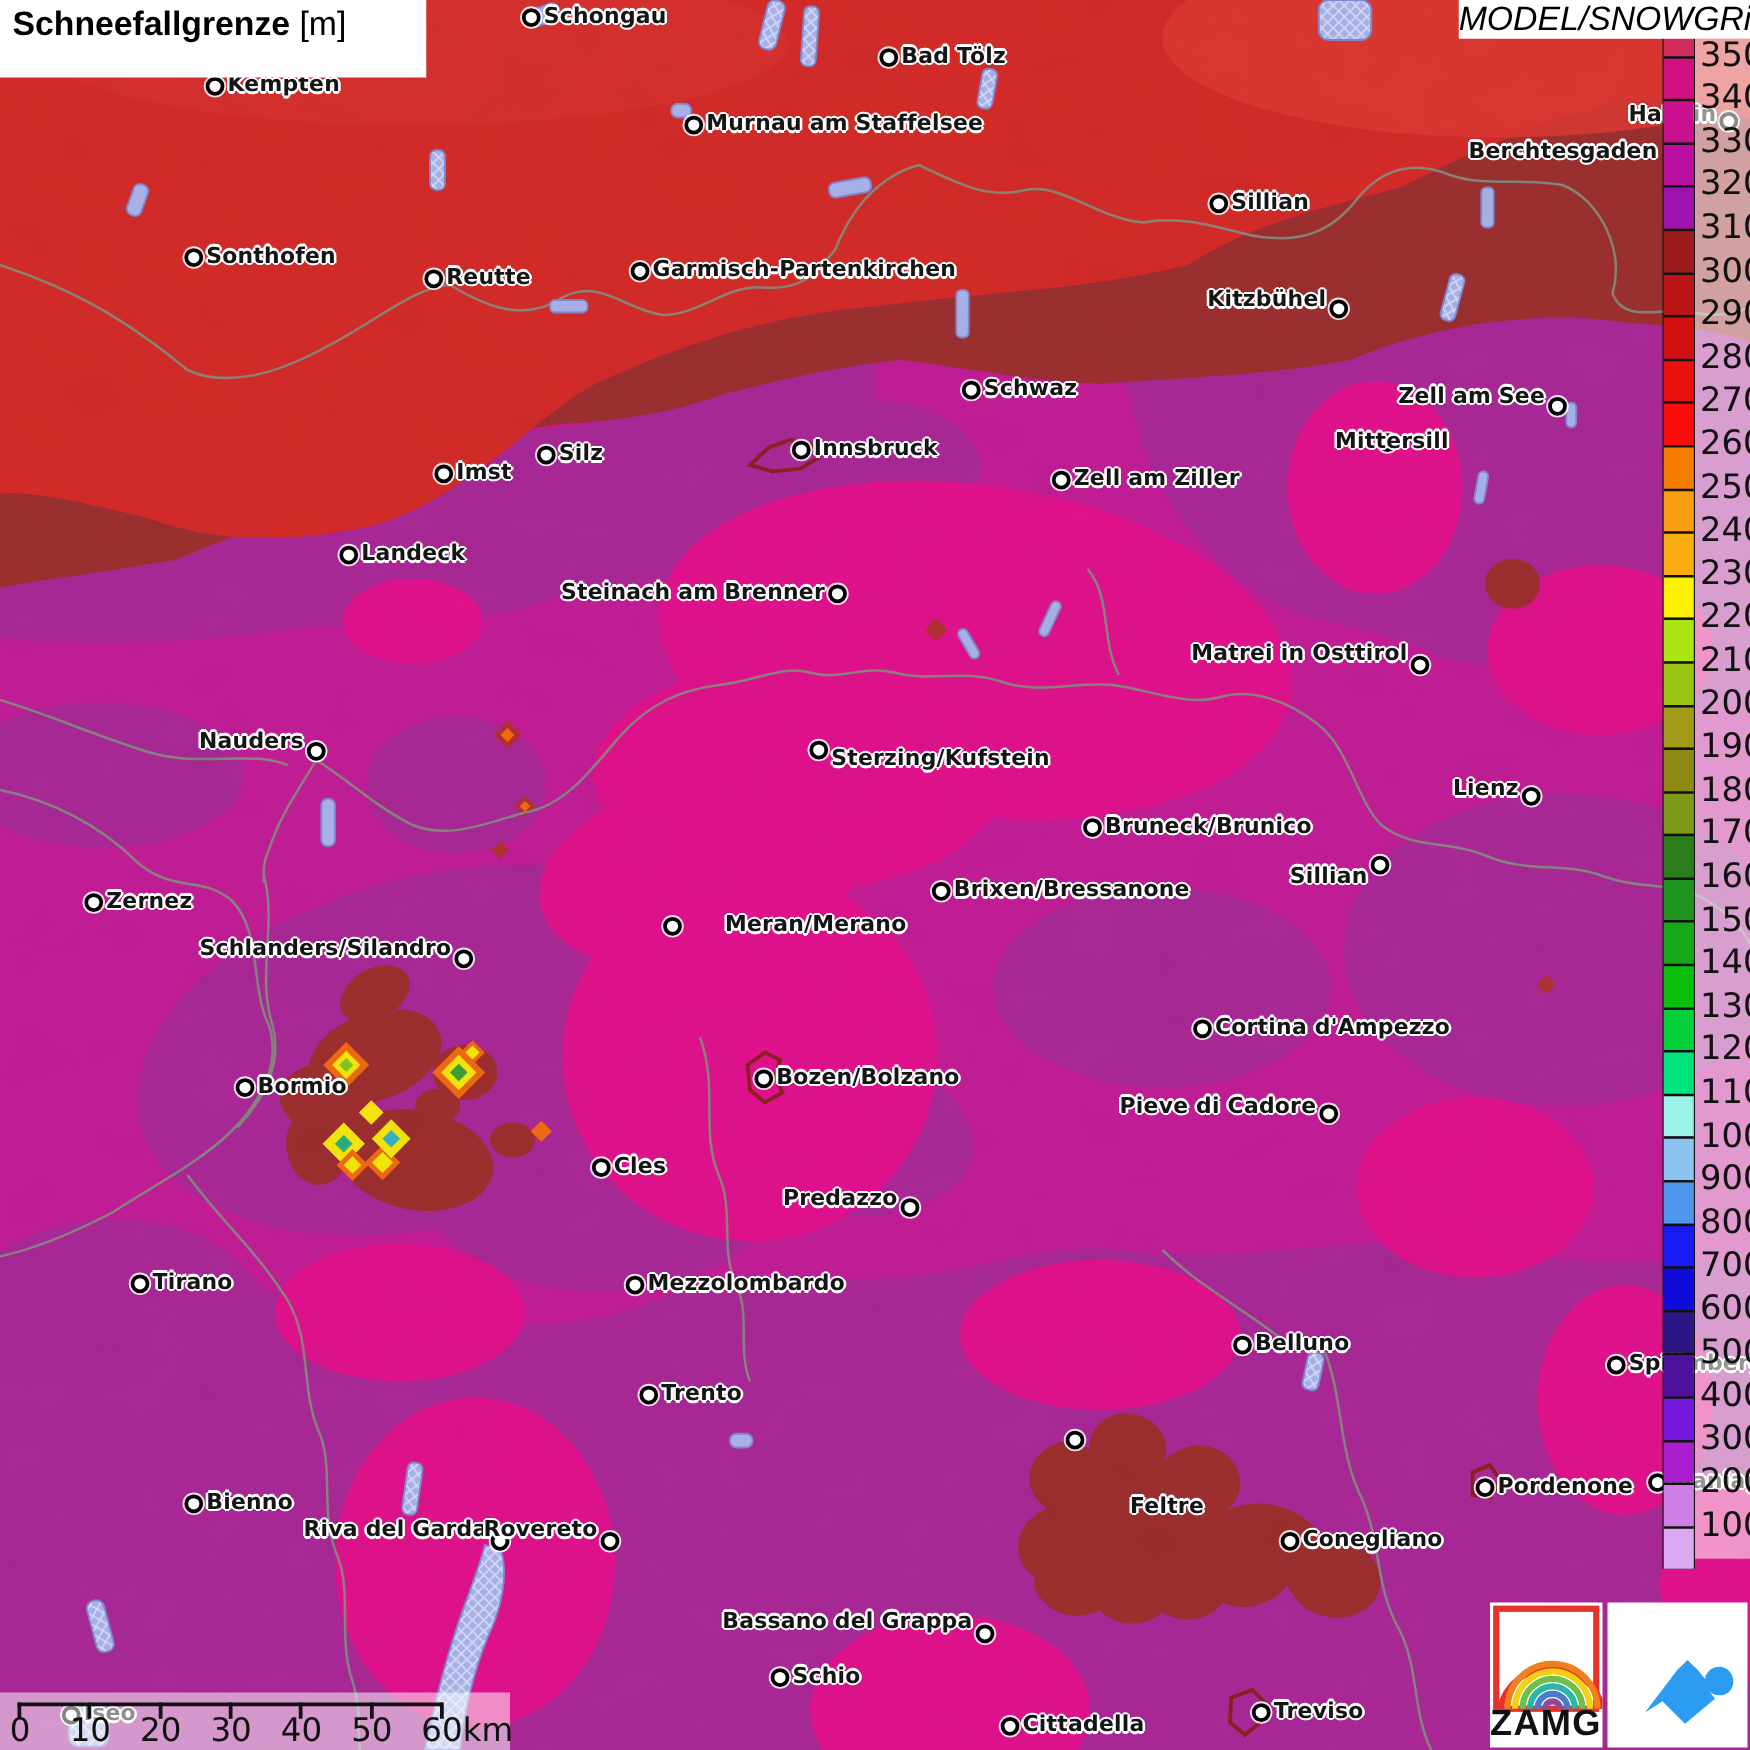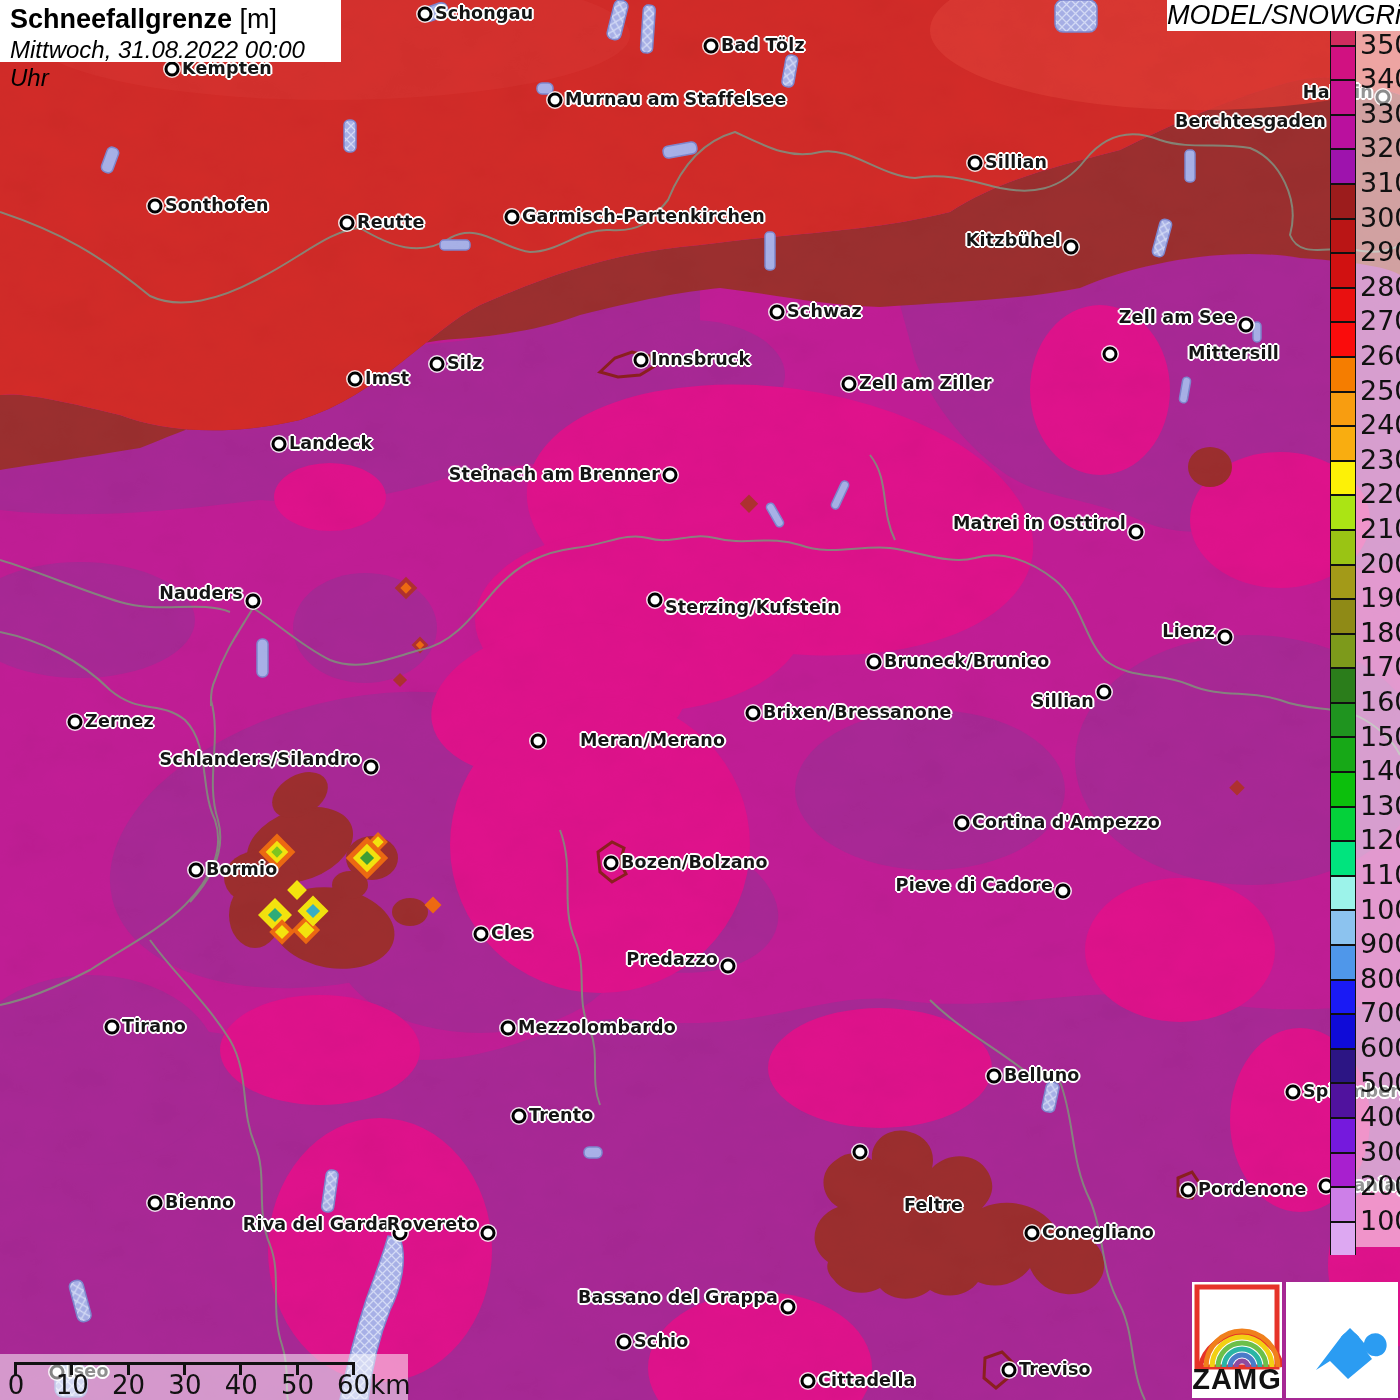--- a/index.html
+++ b/index.html
@@ -34,21 +34,21 @@
   .legend-tick-label{position:absolute;left:32px;transform:translateY(-50%);
                      font-size:27px;color:#111;}
   
   #scalebar{position:absolute;left:0;top:1354px;width:408px;height:46px;
             background:rgba(255,255,255,.52);z-index:4;}
   #sb-line{position:absolute;left:14px;top:8px;width:340px;height:3px;background:#111;}
   .sb-tick{position:absolute;top:8px;width:3px;height:13px;background:#111;}
   .sb-label{position:absolute;top:16px;transform:translateX(-50%);font-size:26px;color:#111;}
   
   #zamg-logo{left:1192px;top:1282px;width:90px;height:116px;}
-  #zamg-text{position:absolute;left:0;bottom:2px;width:100%;text-align:center;
+  #zamg-text{position:absolute;left:0;bottom:2px;width:100%;
              font-size:29px;font-weight:bold;letter-spacing:1px;color:#111;
              font-family:"Liberation Sans",sans-serif;}
   #partner-logo{left:1286px;top:1282px;width:112px;height:116px;}
 </style>
 </head>
 <body>
 
 <div id="stage">
 
   <svg id="map-art" width="1400" height="1400" viewBox="0 0 1400 1400">
@@ -241,21 +241,21 @@
       <div class="city-dot" style="left: 1071px; top: 247px;"></div>
       <div class="city-label" style="top: 241px; left: 1061px; transform: translate(-100%, -55%);">Kitzbühel</div>
       <div class="city-label" style="top: 122px; left: 1326px; transform: translate(-100%, -55%);">Berchtesgaden</div>
       <div class="city-dot" style="left: 1383px; top: 97px;"></div>
       <div class="city-label" style="top: 93px; left: 1373px; transform: translate(-100%, -55%);">Hallein</div>
       <div class="city-dot" style="left: 777px; top: 312px;"></div>
       <div class="city-label" style="top: 312px; left: 787px; transform: translateY(-55%);">Schwaz</div>
       <div class="city-dot" style="left: 1246px; top: 325px;"></div>
       <div class="city-label" style="top: 318px; left: 1236px; transform: translate(-100%, -55%);">Zell am See</div>
       <div class="city-dot" style="left: 1110px; top: 354px;"></div>
-      <div class="city-label" style="top: 354px; left: 1176px; transform: translateY(-55%); padding-left: 12px;">Mittersill</div>
+      <div class="city-label" style="top: 354px; left: 1056px; transform: translateY(-55%); padding-left: 12px;">Mittersill</div>
       <div class="city-dot" style="left: 355px; top: 379px;"></div>
       <div class="city-label" style="top: 379px; left: 365px; transform: translateY(-55%);">Imst</div>
       <div class="city-dot" style="left: 437px; top: 364px;"></div>
       <div class="city-label" style="top: 364px; left: 447px; transform: translateY(-55%);">Silz</div>
       <div class="city-dot" style="left: 641px; top: 360px;"></div>
       <div class="city-label" style="top: 360px; left: 651px; transform: translateY(-55%);">Innsbruck</div>
       <div class="city-dot" style="left: 849px; top: 384px;"></div>
       <div class="city-label" style="top: 384px; left: 859px; transform: translateY(-55%);">Zell am Ziller</div>
       <div class="city-dot" style="left: 279px; top: 444px;"></div>
       <div class="city-label" style="top: 444px; left: 289px; transform: translateY(-55%);">Landeck</div>
@@ -406,21 +406,20 @@
         <div class="legend-tick-label" style="top: 1185.4px;">200</div>
         <div class="legend-tick-label" style="top: 1220px;">100</div>
       </div>
   </div>
 
   <div id="title-box" class="panel">
     <div id="title-line1">
       <span>Schneefallgrenze</span>
       <span class="unit">[m]</span>
     </div>
-    <div id="title-line2">Mittwoch, 31.08.2022 00:00 Uhr</div>
   </div>
   <div id="model-box" class="panel">MODEL/SNOWGRiD</div>
 
   <div id="scalebar">
     <div id="sb-line"></div>
     <div id="sb-ticks">
         <div class="sb-tick" style="left: 14px;"></div>
         <div class="sb-label" style="left: 16px;">0</div>
         <div class="sb-tick" style="left: 70.3px;"></div>
         <div class="sb-label" style="left: 72.3px;">10</div>

